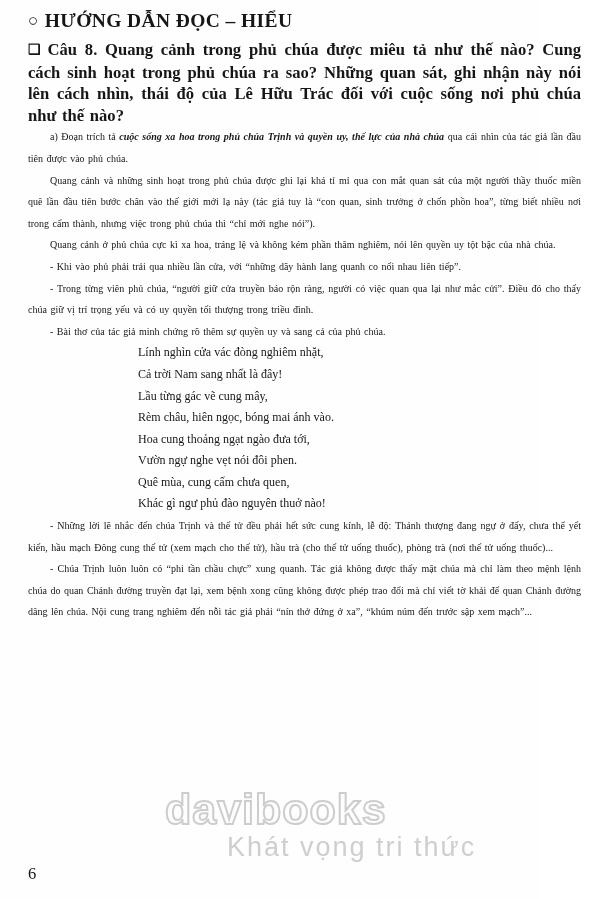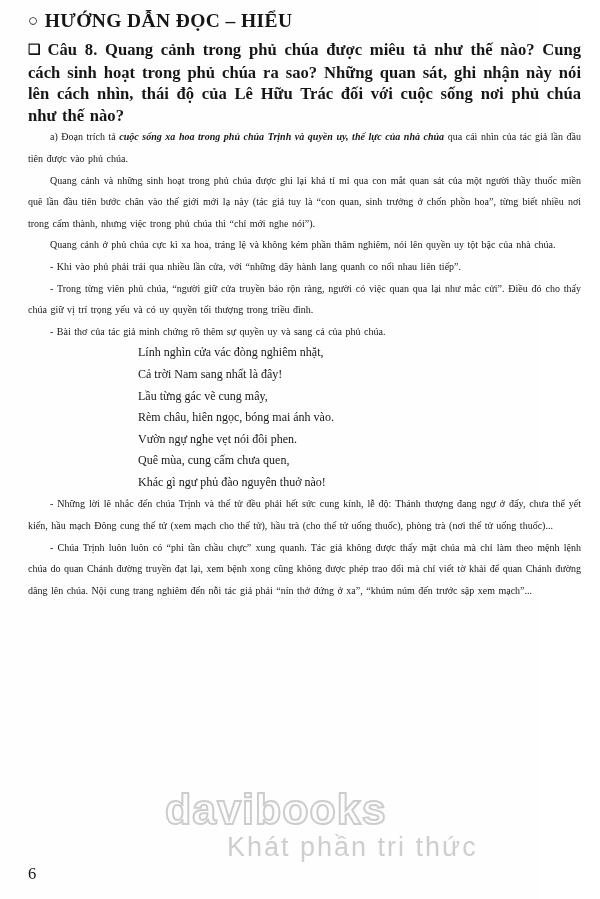--- a/index.html
+++ b/index.html
@@ -111,29 +111,30 @@
         <p class="para"><span>Quang cảnh và những sinh hoạt trong phủ chúa được ghi lại khá tỉ mỉ qua con mắt quan sát của một người thầy thuốc miền quê lần đầu tiên bước chân vào thế giới mới lạ này (tác giả tuy là “</span><span class="i">con quan, sinh trưởng ở chốn phồn hoa</span><span>”, từng biết nhiều nơi trong cấm thành, nhưng việc trong phủ chúa thì “</span><span class="i">chỉ mới nghe nói</span><span>”).</span></p>
         <p class="para"><span>Quang cảnh ở phủ chúa cực kì xa hoa, tráng lệ và không kém phần thâm nghiêm, nói lên quyền uy tột bậc của nhà chúa.</span></p>
         <p class="para"><span>- Khi vào phủ phải trải qua nhiều lần cửa, với “</span><span class="i">những dãy hành lang quanh co nối nhau liên tiếp</span><span>”.</span></p>
         <p class="para"><span>- Trong từng viên phủ chúa, “</span><span class="i">người giữ cửa truyền báo rộn ràng, người có việc quan qua lại như mắc cửi</span><span>”. Điều đó cho thấy chúa giữ vị trí trọng yếu và có uy quyền tối thượng trong triều đình.</span></p>
         <p class="para"><span>- Bài thơ của tác giả minh chứng rõ thêm sự quyền uy và sang cả của phủ chúa.</span></p>
         <div class="poem">
           <div class="poem-line">Lính nghìn cửa vác đòng nghiêm nhặt,</div>
           <div class="poem-line">Cả trời Nam sang nhất là đây!</div>
           <div class="poem-line">Lầu từng gác vẽ cung mây,</div>
           <div class="poem-line">Rèm châu, hiên ngọc, bóng mai ánh vào.</div>
+          <div class="poem-line">Hoa cung thoảng ngạt ngào đưa tới,</div>
           <div class="poem-line">Vườn ngự nghe vẹt nói đôi phen.</div>
           <div class="poem-line">Quê mùa, cung cấm chưa quen,</div>
           <div class="poem-line">Khác gì ngư phủ đào nguyên thuở nào!</div>
         </div>
         <p class="para"><span>- Những lời lẽ nhắc đến chúa Trịnh và thế tử đều phải hết sức cung kính, lễ độ: </span><span class="i">Thánh thượng đang ngự ở đấy, chưa thể yết kiến, hầu mạch Đông cung thế tử</span><span> (xem mạch cho thế tử), </span><span class="i">hầu trà</span><span> (cho thế tử uống thuốc), </span><span class="i">phòng trà</span><span> (nơi thế tử uống thuốc)...</span></p>
         <p class="para"><span>- Chúa Trịnh luôn luôn có “</span><span class="i">phi tần chầu chực</span><span>” xung quanh. Tác giả không được thấy mặt chúa mà chỉ làm theo mệnh lệnh chúa do quan Chánh đường truyền đạt lại, xem bệnh xong cũng không được phép trao đổi mà chỉ viết tờ khải để quan Chánh đường dâng lên chúa. Nội cung trang nghiêm đến nỗi tác giả phải “</span><span class="i">nín thở đứng ở xa</span><span>”, “</span><span class="i">khúm núm đến trước sập xem mạch</span><span>”...</span></p>
       </div>
 
   </div>
 
   <div class="watermark">
     <div class="wm-logo">davibooks</div>
-    <div class="wm-slogan">Khát phần tri thức</div>
+    <div class="wm-slogan">Khát vọng tri thức</div>
   </div>
 
   <div class="page-number">6</div>
 </div>
 
 </body></html>

